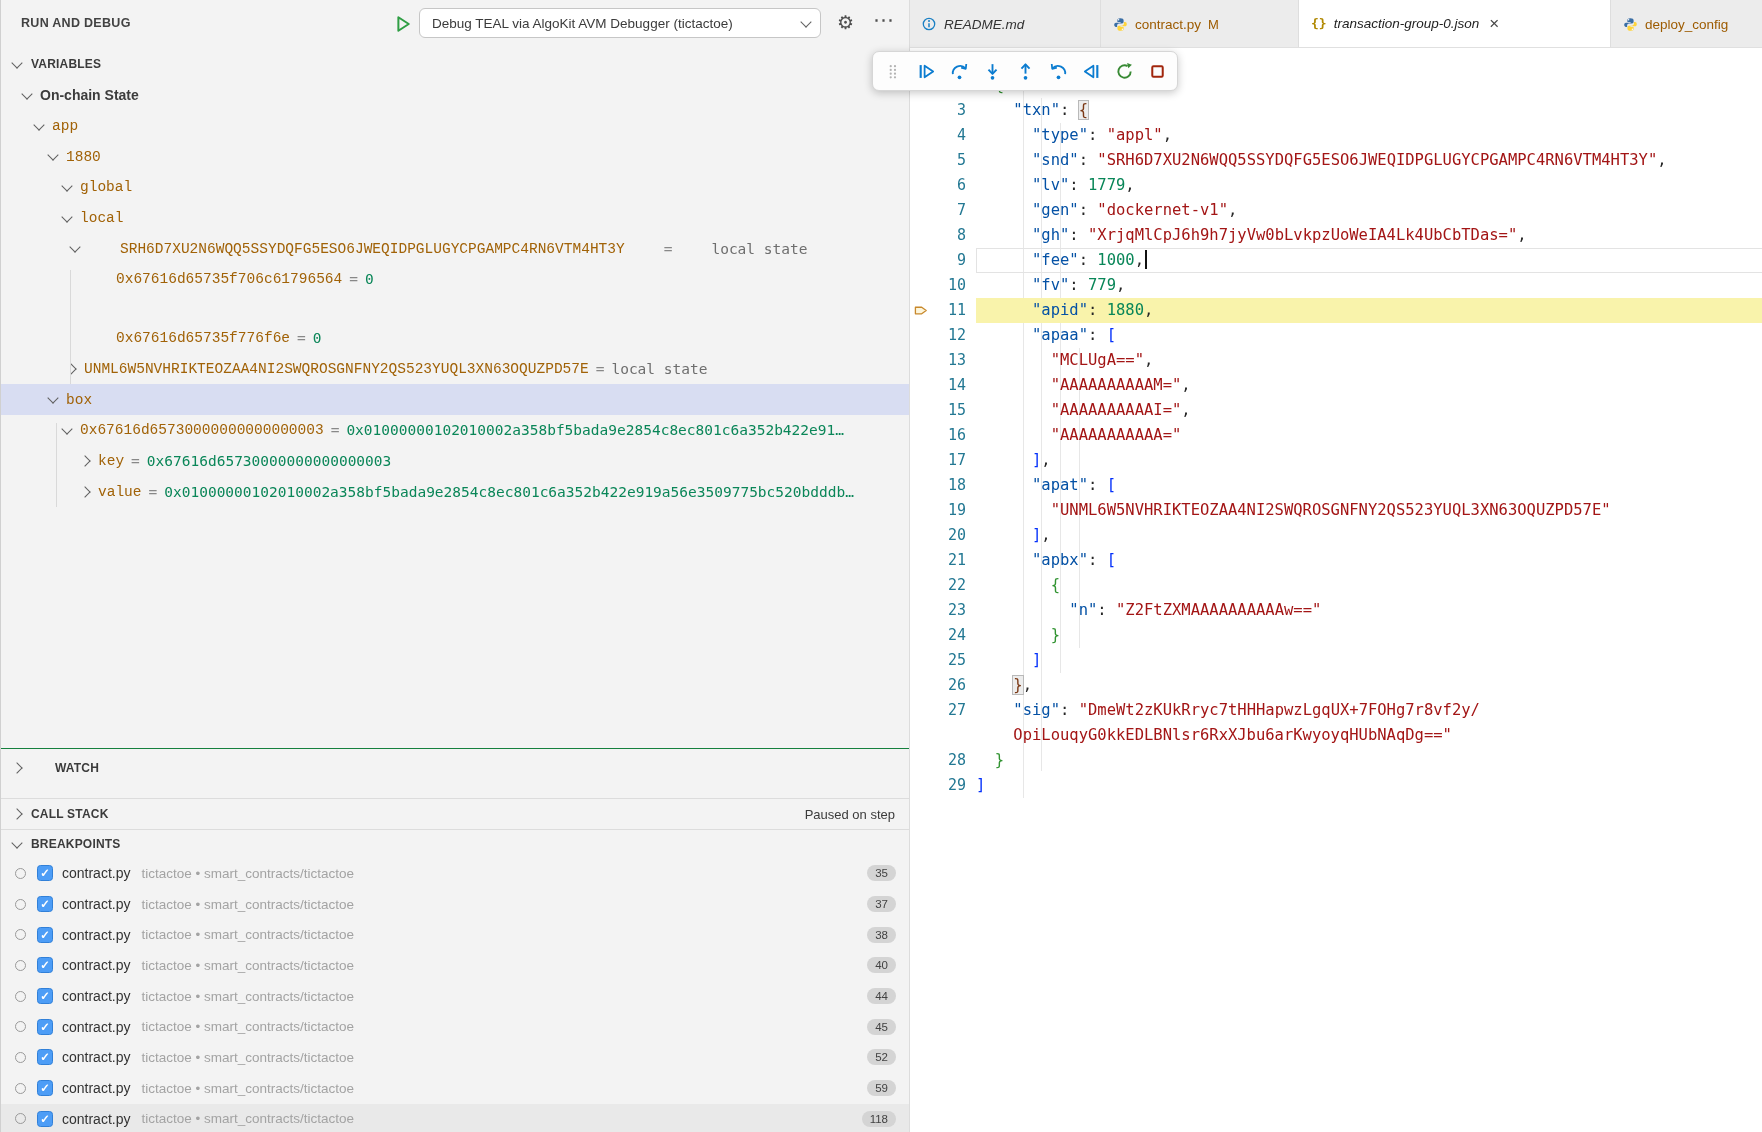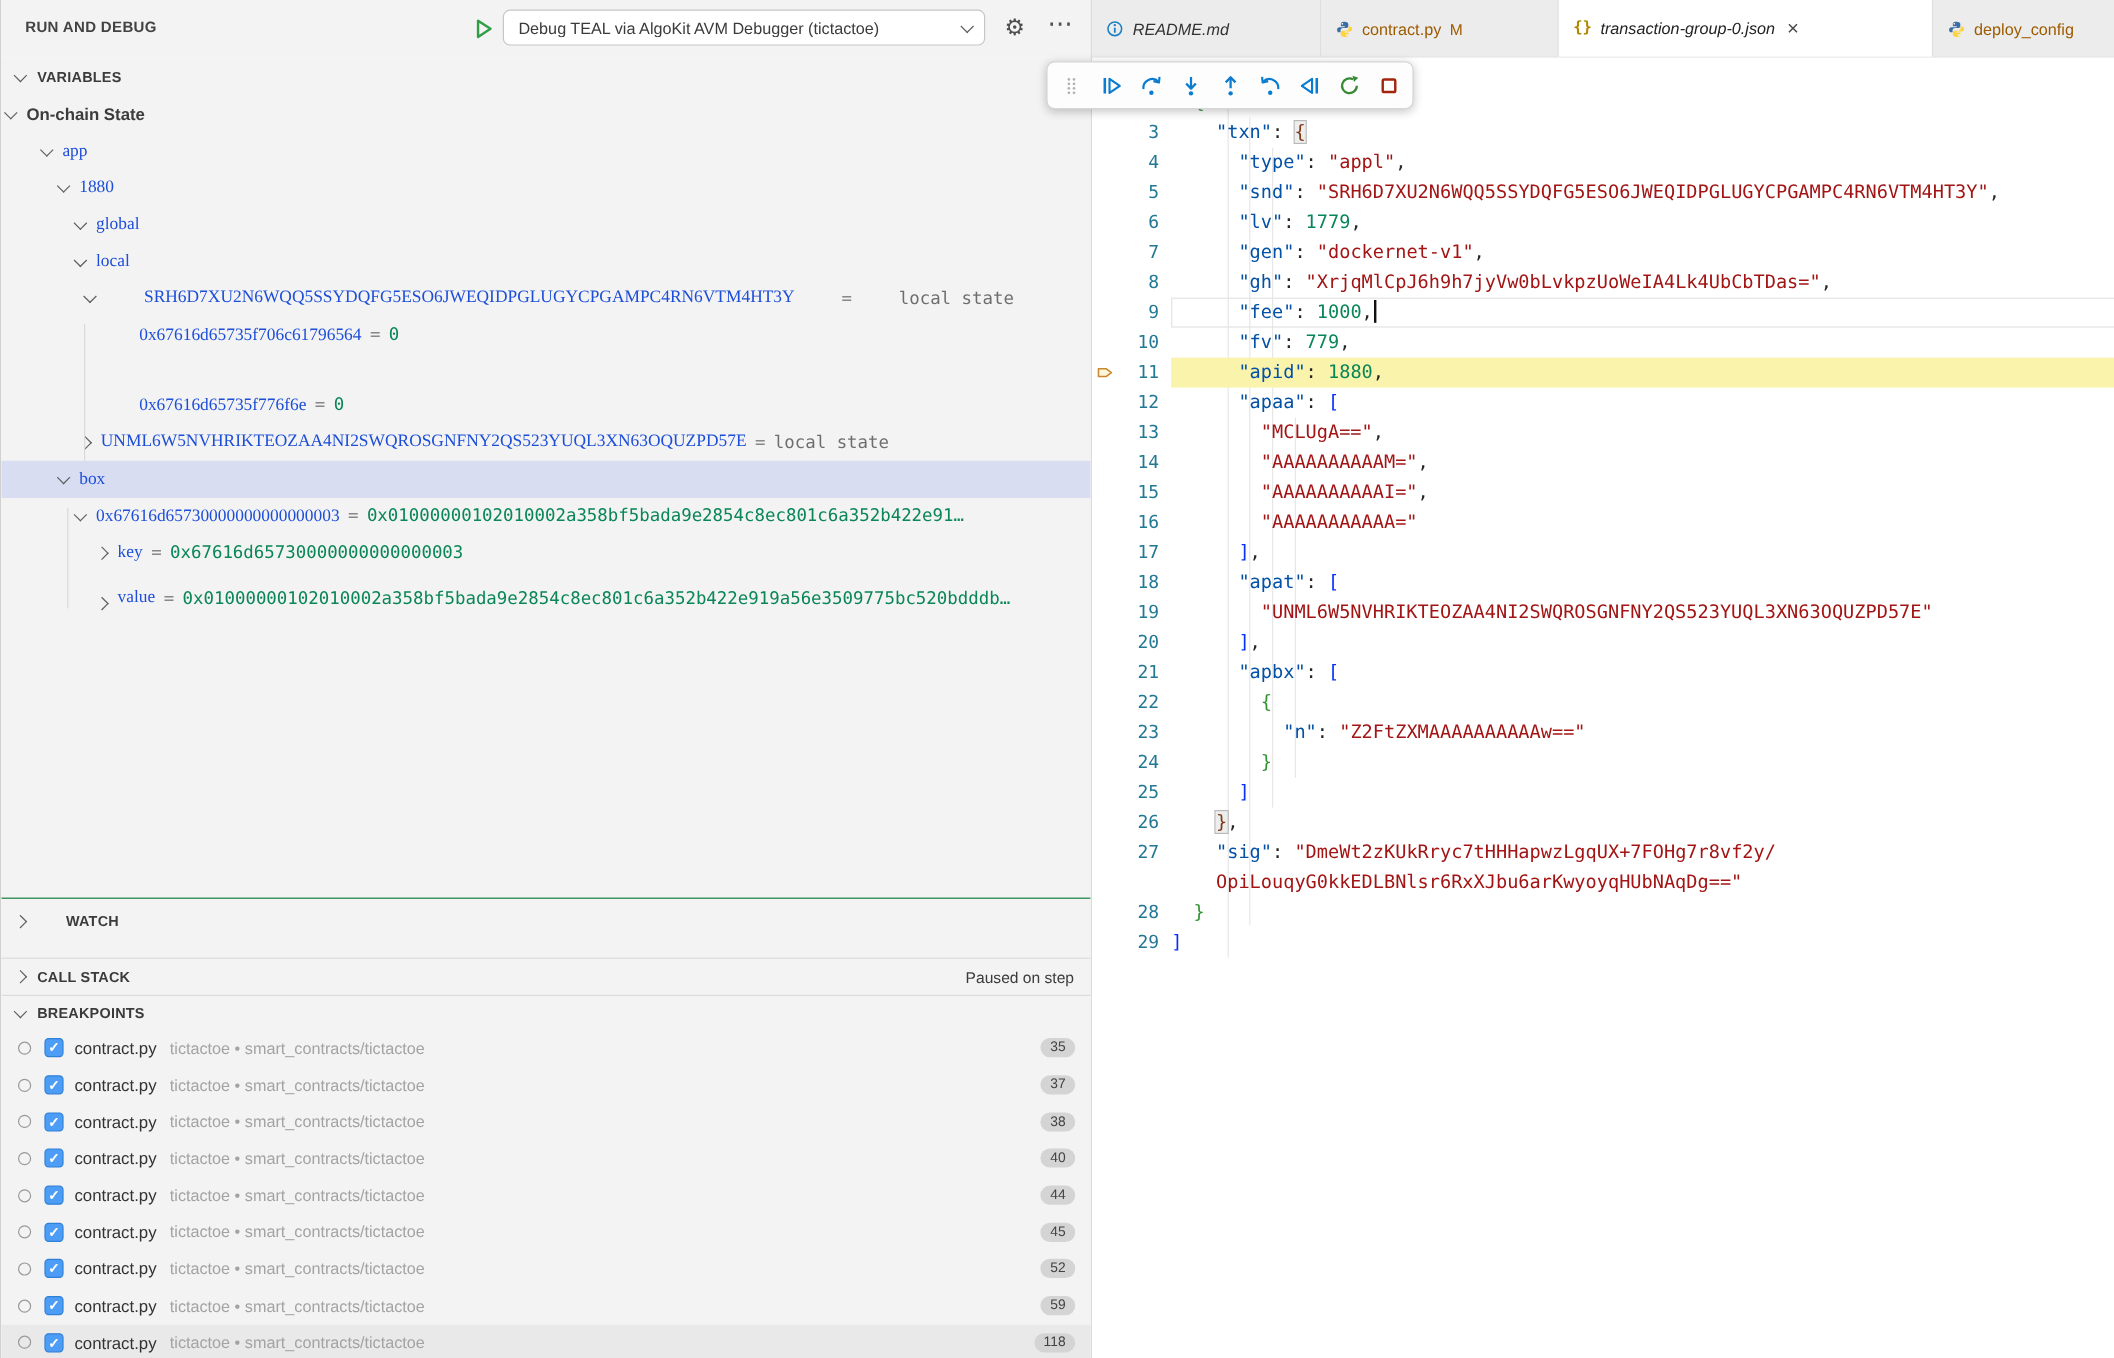--- a/index.html
+++ b/index.html
@@ -46,21 +46,21 @@
   #sec-vars{top:0;height:32px;}
   #sec-watch{top:700px;height:38px;border-top:1px solid #15803d;gap:24px;}
   #sec-stack{top:750px;height:31px;border-top:1px solid #dcdcdc;}
   #sec-bps{top:781px;height:29px;border-top:1px solid #dcdcdc;}
   .stack-status{margin-left:auto;margin-right:14px;font-size:13px;font-weight:400;color:#3b3b3b;}
 
   #tree{position:absolute;left:0;top:32px;width:908px;}
   .trow{height:30.7px;display:flex;align-items:center;cursor:pointer;white-space:nowrap;}
   .trow.sel{background:#d8ddf2;}
   .trow .chev{flex:none;margin-right:9px;border-color:#5f5f5f;}
-  .tname{font-family:Liberation Serif, serif;font-size:14.5px;color:#1d4ed8;}
+  .tname{font-family:Liberation Mono, monospace;font-size:14.5px;color:#a16207;}
   .tname.scope{font-family:"Liberation Sans",sans-serif;font-size:14px;font-weight:700;color:#3c3c3c;}
   .teq{font-family:"DejaVu Sans Mono",monospace;font-size:14.5px;color:#888888;margin:0 7px;}
   .tval{font-family:"DejaVu Sans Mono",monospace;font-size:14.5px;}
   .tval.green{color:#0a8658;}
   .tval.gray{color:#6e6e6e;}
   .tguide{position:absolute;width:1px;background:#d9d9d9;}
 
   #bplist{position:absolute;left:0;top:810px;width:908px;}
   .bprow{height:30.7px;display:flex;align-items:center;padding-left:14px;box-sizing:border-box;cursor:pointer;}
   .bprow.last{background:#e9e9e9;}
@@ -216,21 +216,21 @@
         </svg>
       </span>
     </div>
 
   <div class="sidebar">
     <div class="sec-hd" id="sec-vars">
       <span class="chev down"></span>
       <span class="sec-lbl">VARIABLES</span>
     </div>
     <div id="tree">
-        <div class="trow" style="padding-left: 4px;">
+        <div class="trow" style="padding-left: 4px; margin-left: 18px;">
           <span class="chev down"></span>
           <span class="tname scope">On-chain State</span>
         </div>
         <div class="trow" style="padding-left: 34px;">
           <span class="chev down"></span>
           <span class="tname">app</span>
         </div>
         <div class="trow" style="padding-left: 48px;">
           <span class="chev down"></span>
           <span class="tname">1880</span>
@@ -276,21 +276,21 @@
           <span class="tname">0x67616d65730000000000000003</span>
           <span class="teq">=</span>
           <span class="tval green">0x01000000102010002a358bf5bada9e2854c8ec801c6a352b422e91…</span>
         </div>
         <div class="trow" style="padding-left: 80px;">
           <span class="chev right"></span>
           <span class="tname">key</span>
           <span class="teq">=</span>
           <span class="tval green">0x67616d65730000000000000003</span>
         </div>
-        <div class="trow" style="padding-left: 80px; align-items: flex-end;">
+        <div class="trow" style="padding-left: 80px;">
           <span class="chev right"></span>
           <span class="tname">value</span>
           <span class="teq">=</span>
           <span class="tval green">0x01000000102010002a358bf5bada9e2854c8ec801c6a352b422e919a56e3509775bc520bdddb…</span>
         </div>
       </div>
     <div class="tguide" style="left:69px;top:222px;height:114px;"></div>
     <div class="tguide" style="left:55px;top:375px;height:84px;"></div>
 
     <div class="sec-hd" id="sec-watch">

